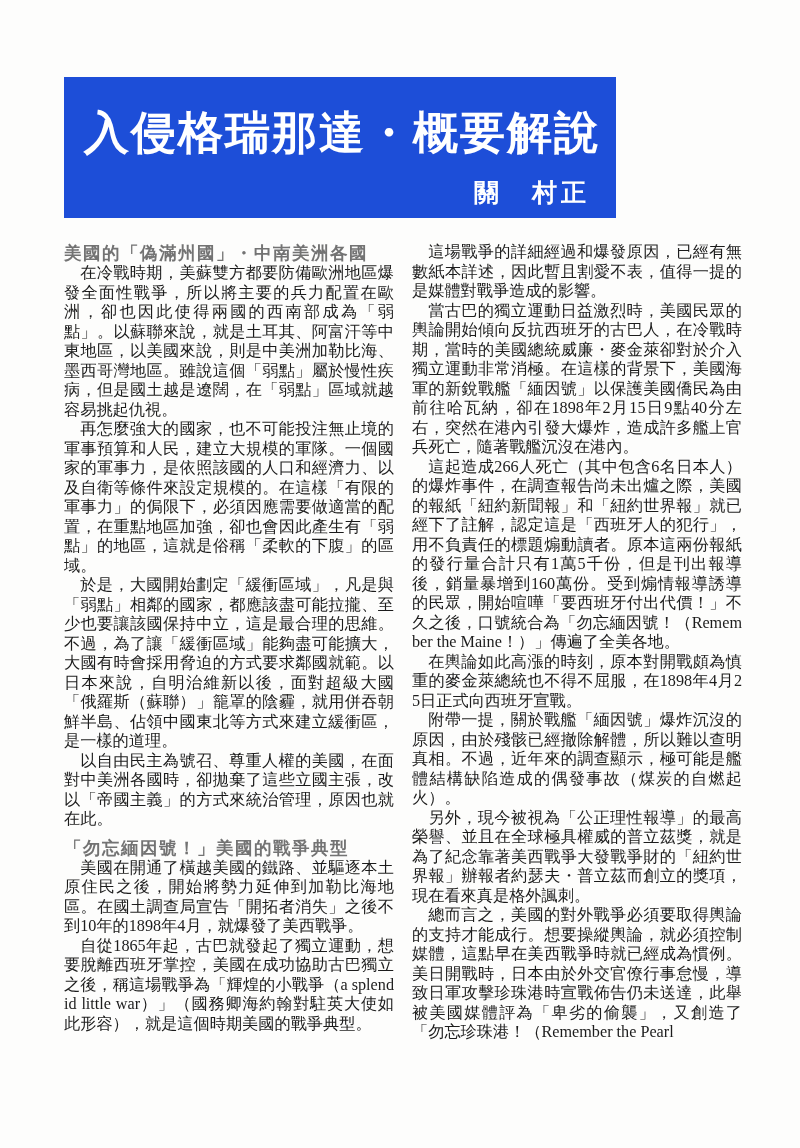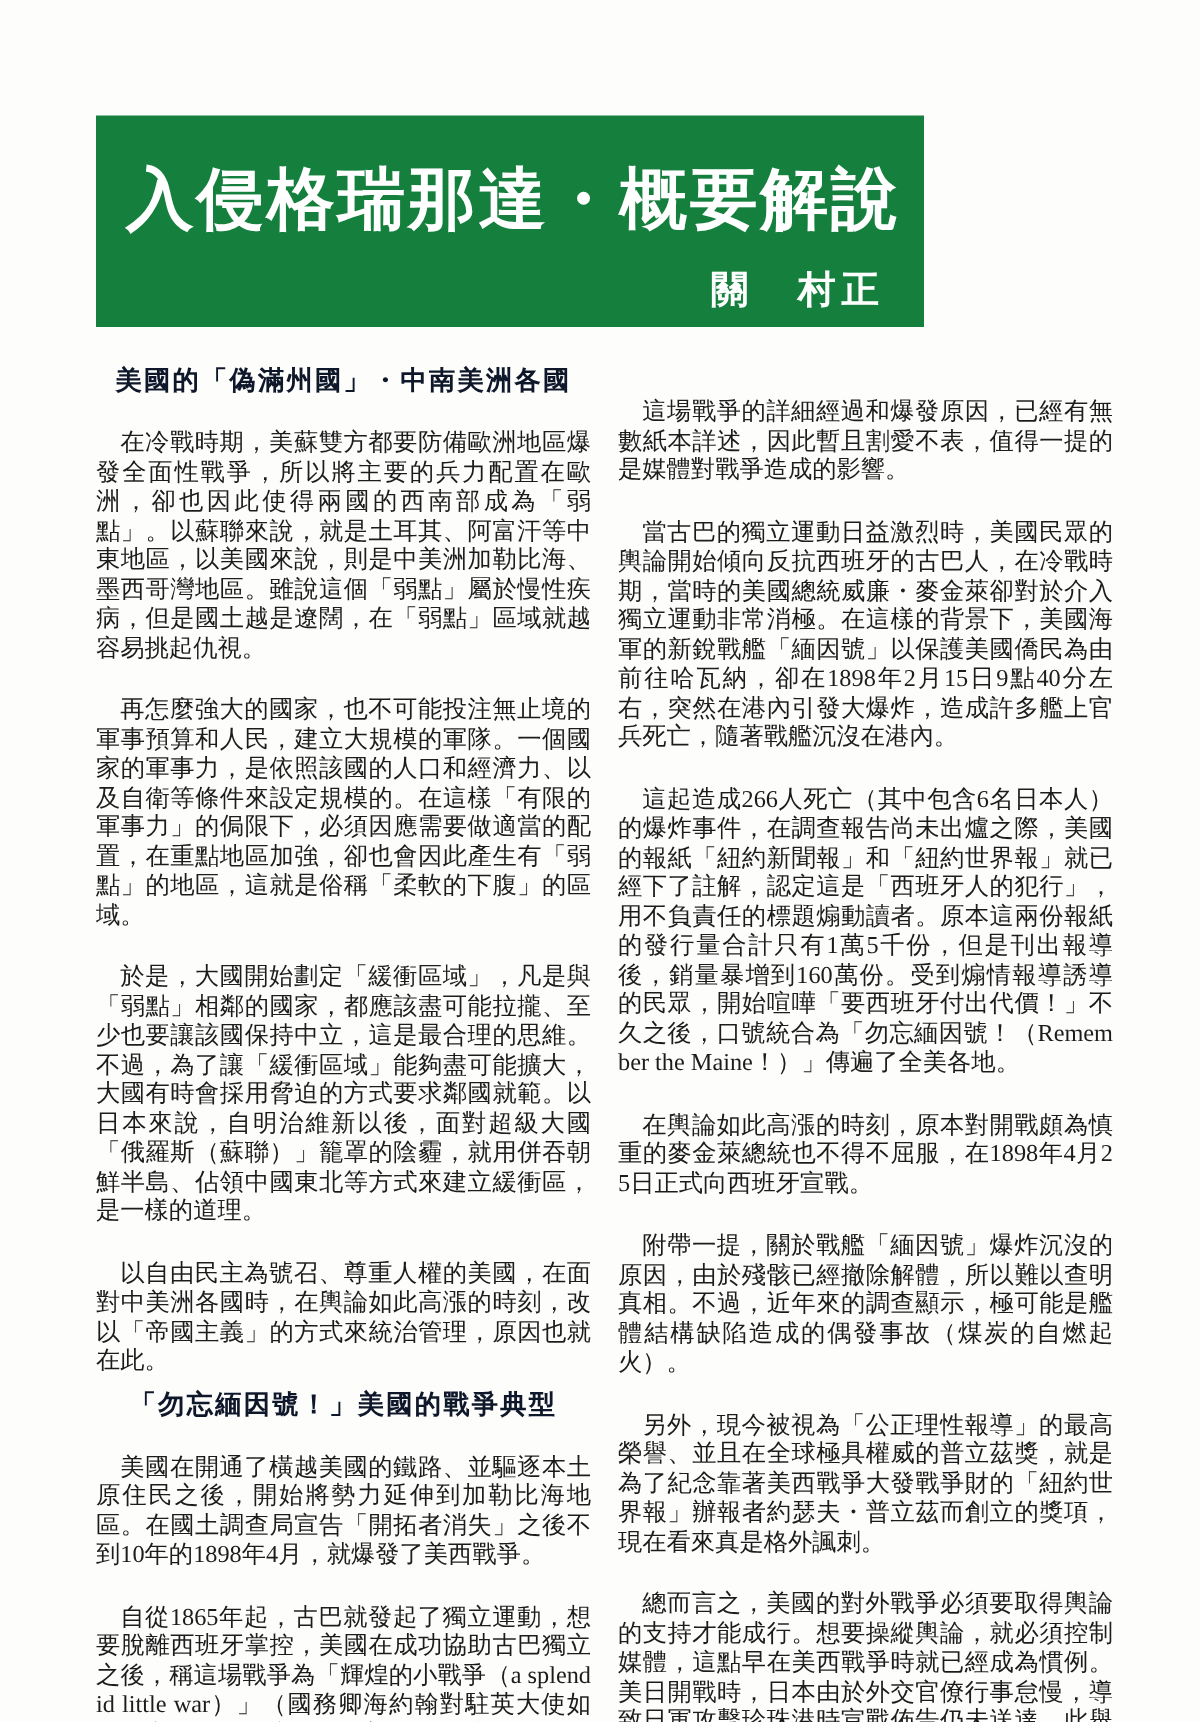--- a/index.html
+++ b/index.html
@@ -15,21 +15,21 @@
     background: #fdfdfc;
     overflow: hidden;
     color: #1e1e1e;
   }
   .banner {
     position: absolute;
     left: 64px;
     top: 77px;
     width: 552px;
     height: 141px;
-    background: #15803d;
+    background: #1d4ed8;
     color: #ffffff;
   }
   .banner-title {
     position: absolute;
     left: 20px;
     top: 26px;
     font-family: "Liberation Sans", "DejaVu Sans", sans-serif;
     font-weight: bold;
     font-size: 45px;
     letter-spacing: 2px;
@@ -59,30 +59,29 @@
     font-size: 16.2px;
     line-height: 19.5px;
     text-align: justify;
     text-justify: inter-character;
     color: #1c1c1c;
     word-break: break-all;
     overflow-wrap: break-word;
   }
   .col p {
     text-indent: 1em;
-    margin-top: 22px;
   }
   .col h2.sec {
     font-family: "Liberation Sans", "DejaVu Sans", sans-serif;
     font-weight: bold;
     font-size: 17.5px;
     line-height: 21px;
     letter-spacing: 1.5px;
-    text-align: center;
-    color: #0f172a;
+    text-align: left;
+    color: #737373;
   }
   .col h2.sec.spaced {
     margin-top: 8px;
   }
 </style>
 </head>
 <body>
 
 <div class="page">
 
@@ -91,21 +90,21 @@
     <div class="banner-author">關　村正</div>
   </div>
 
   <div class="columns">
 
     <div class="col">
       <h2 class="sec">美國的「偽滿州國」・中南美洲各國</h2>
       <p>在冷戰時期，美蘇雙方都要防備歐洲地區爆發全面性戰爭，所以將主要的兵力配置在歐洲，卻也因此使得兩國的西南部成為「弱點」。以蘇聯來說，就是土耳其、阿富汗等中東地區，以美國來說，則是中美洲加勒比海、墨西哥灣地區。雖說這個「弱點」屬於慢性疾病，但是國土越是遼闊，在「弱點」區域就越容易挑起仇視。</p>
       <p>再怎麼強大的國家，也不可能投注無止境的軍事預算和人民，建立大規模的軍隊。一個國家的軍事力，是依照該國的人口和經濟力、以及自衛等條件來設定規模的。在這樣「有限的軍事力」的侷限下，必須因應需要做適當的配置，在重點地區加強，卻也會因此產生有「弱點」的地區，這就是俗稱「柔軟的下腹」的區域。</p>
       <p>於是，大國開始劃定「緩衝區域」，凡是與「弱點」相鄰的國家，都應該盡可能拉攏、至少也要讓該國保持中立，這是最合理的思維。不過，為了讓「緩衝區域」能夠盡可能擴大，大國有時會採用脅迫的方式要求鄰國就範。以日本來說，自明治維新以後，面對超級大國「俄羅斯（蘇聯）」籠罩的陰霾，就用併吞朝鮮半島、佔領中國東北等方式來建立緩衝區，是一樣的道理。</p>
-      <p>以自由民主為號召、尊重人權的美國，在面對中美洲各國時，在輿論如此高漲的時刻，改以「帝國主義」的方式來統治管理，原因也就在此。</p>
+      <p>以自由民主為號召、尊重人權的美國，在面對中美洲各國時，卻拋棄了這些立國主張，改以「帝國主義」的方式來統治管理，原因也就在此。</p>
       <h2 class="sec spaced">「勿忘緬因號！」美國的戰爭典型</h2>
       <p>美國在開通了橫越美國的鐵路、並驅逐本土原住民之後，開始將勢力延伸到加勒比海地區。在國土調查局宣告「開拓者消失」之後不到10年的1898年4月，就爆發了美西戰爭。</p>
       <p>自從1865年起，古巴就發起了獨立運動，想要脫離西班牙掌控，美國在成功協助古巴獨立之後，稱這場戰爭為「輝煌的小戰爭（a splendid little war）」（國務卿海約翰對駐英大使如此形容），就是這個時期美國的戰爭典型。</p>
     </div>
 
     <div class="col">
       <p>這場戰爭的詳細經過和爆發原因，已經有無數紙本詳述，因此暫且割愛不表，值得一提的是媒體對戰爭造成的影響。</p>
       <p>當古巴的獨立運動日益激烈時，美國民眾的輿論開始傾向反抗西班牙的古巴人，在冷戰時期，當時的美國總統威廉・麥金萊卻對於介入獨立運動非常消極。在這樣的背景下，美國海軍的新銳戰艦「緬因號」以保護美國僑民為由前往哈瓦納，卻在1898年2月15日9點40分左右，突然在港內引發大爆炸，造成許多艦上官兵死亡，隨著戰艦沉沒在港內。</p>
       <p>這起造成266人死亡（其中包含6名日本人）的爆炸事件，在調查報告尚未出爐之際，美國的報紙「紐約新聞報」和「紐約世界報」就已經下了註解，認定這是「西班牙人的犯行」，用不負責任的標題煽動讀者。原本這兩份報紙的發行量合計只有1萬5千份，但是刊出報導後，銷量暴增到160萬份。受到煽情報導誘導的民眾，開始喧嘩「要西班牙付出代價！」不久之後，口號統合為「勿忘緬因號！（Remember the Maine！）」傳遍了全美各地。</p>
       <p>在輿論如此高漲的時刻，原本對開戰頗為慎重的麥金萊總統也不得不屈服，在1898年4月25日正式向西班牙宣戰。</p>

